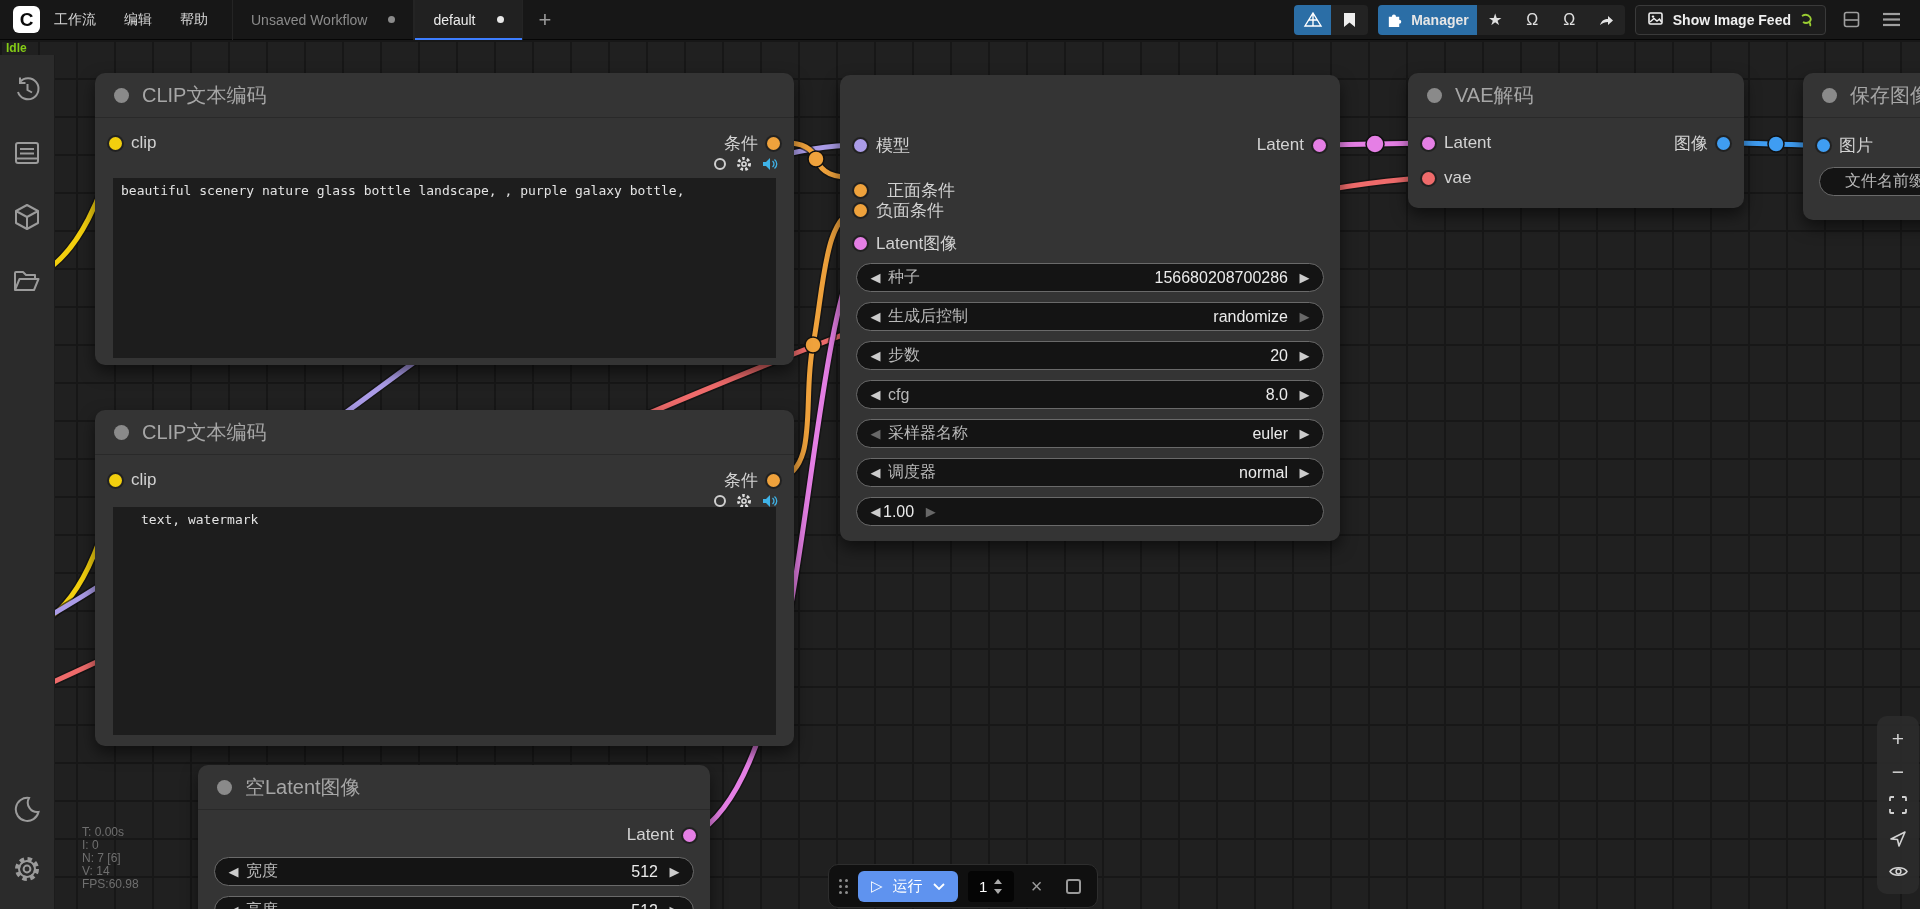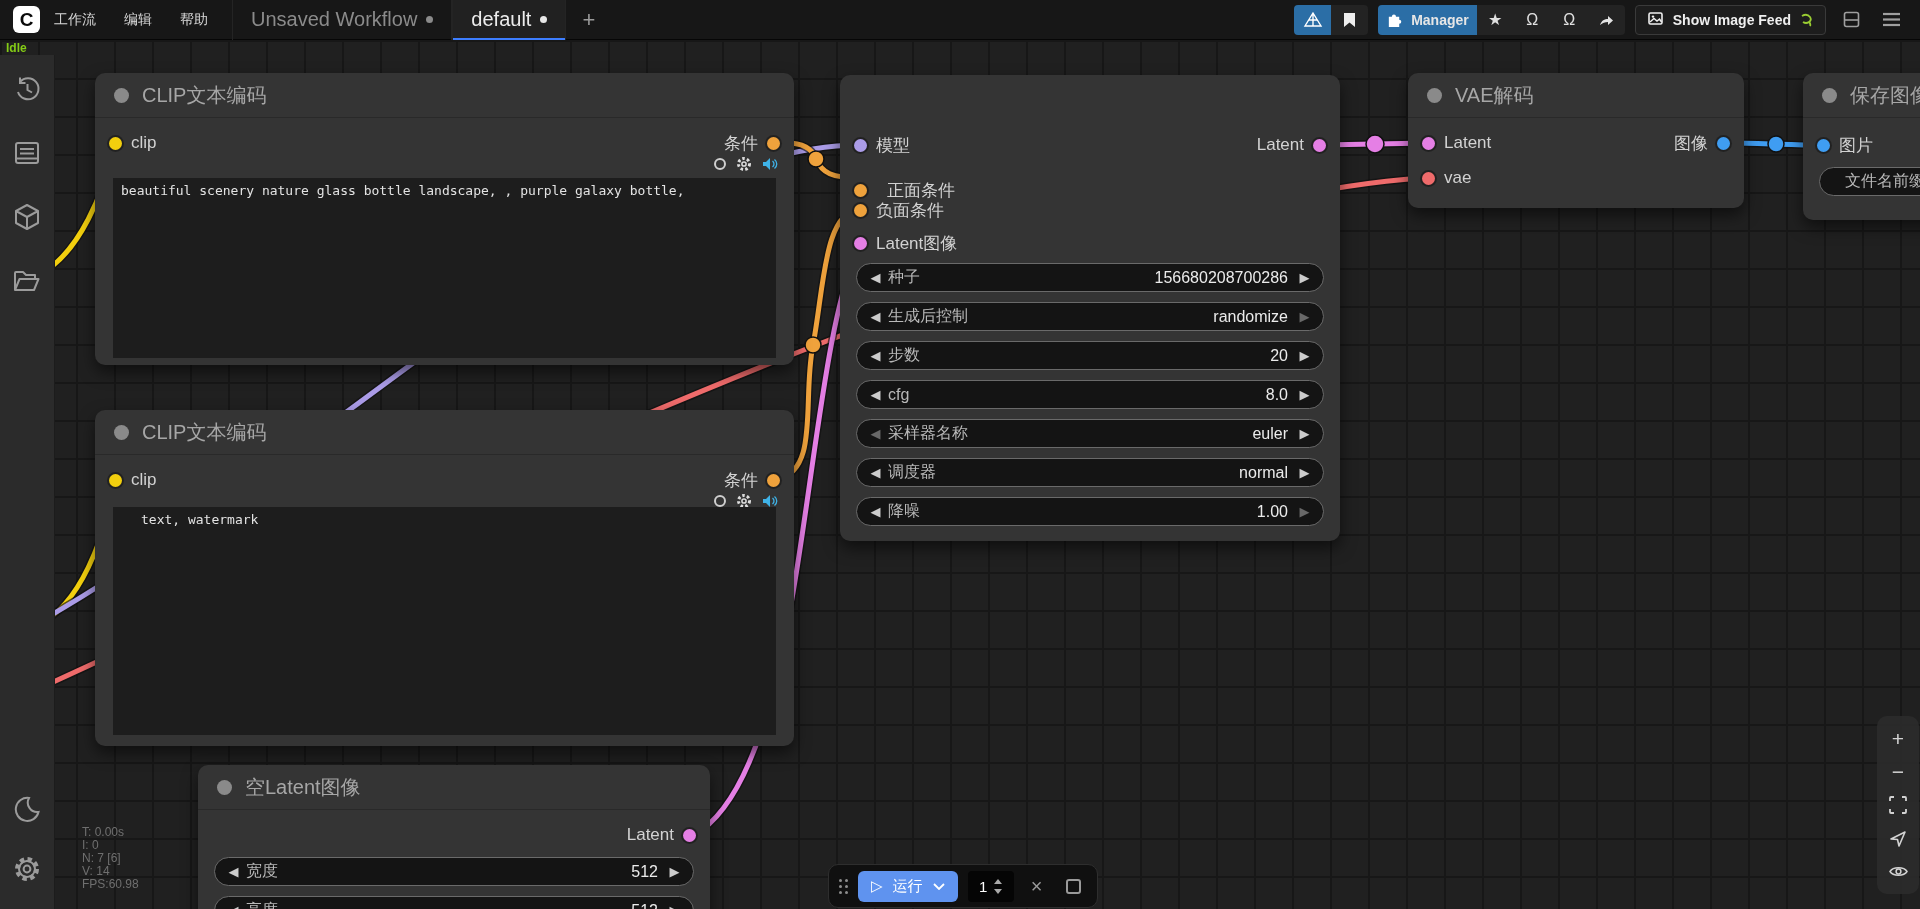--- a/index.html
+++ b/index.html
@@ -6,21 +6,21 @@
     font-family:"Liberation Sans", sans-serif; -webkit-font-smoothing:antialiased;}
   *{box-sizing:border-box;}
 
   
   .topbar{position:absolute;left:0;top:0;width:1920px;height:40px;background:#171717;
     border-bottom:1px solid #060606;display:flex;align-items:center;z-index:50;}
   .logo{width:27px;height:27px;background:#fff;border-radius:6px;margin-left:13px;
     display:flex;align-items:center;justify-content:center;color:#0a0a0a;font-weight:bold;font-size:19px;}
   .menu-item{color:#d8d8d8;font-size:14px;padding:16px 14px;height:40px;display:flex;align-items:center;cursor:default;}
   .tabs{display:flex;height:40px;margin-left:10px;}
-  .wftab{height:40px;display:flex;align-items:center;gap:9px;padding:12px 18px;font-size:20px;
+  .wftab{height:40px;display:flex;align-items:center;gap:21px;padding:12px 18px;font-size:14px;
     color:#8b8b8b;border-left:1px solid #242424;border-right:1px solid #242424;}
   .wftab .tabdot{width:7px;height:7px;border-radius:50%;background:#8b8b8b;}
   .wftab.active{background:#212121;color:#ececec;box-shadow:inset 0 -2px 0 var(--accent,#3d7eff);}
   .wftab.active .tabdot{background:#e8e8e8;}
   .newtab{color:#9a9a9a;font-size:22px;padding:0 16px;height:40px;display:flex;align-items:center;}
   .tb-right{margin-left:auto;display:flex;align-items:center;gap:10px;padding-right:14px;height:40px;}
   .tb-group{display:flex;border-radius:4px;overflow:hidden;height:30px;}
   .tbtn{height:30px;min-width:37px;display:flex;align-items:center;justify-content:center;
     background:#232323;color:#e6e6e6;font-size:14px;padding:0 8px;gap:8px;}
   .tbtn.blue{background:var(--manager-blue,#2b6ea6);}
@@ -333,21 +333,20 @@
       <span class="arr">▶</span>
     </div>
     <div class="pill" style="top:383px;">
       <span class="arr">◀</span>
       <span class="lab">调度器</span>
       <span class="val">normal</span>
       <span class="arr">▶</span>
     </div>
     <div class="pill" style="top:422px;">
       <span class="arr">◀</span>
-      <span class="lab">降噪</span>
       <span class="val">1.00</span>
       <span class="arr dim">▶</span>
     </div>
   </div>
 
   <div class="node" style="left:1408px;top:33px;width:336px;height:135px;">
     <div class="nhead">
       <span class="ndot"></span>
       <span class="ntitle">VAE解码</span>
     </div>

